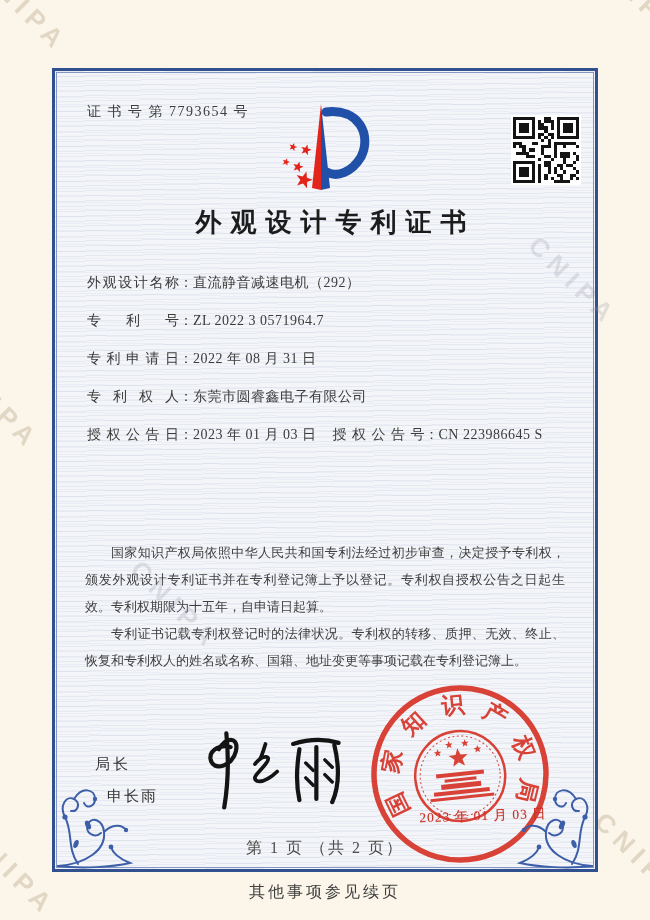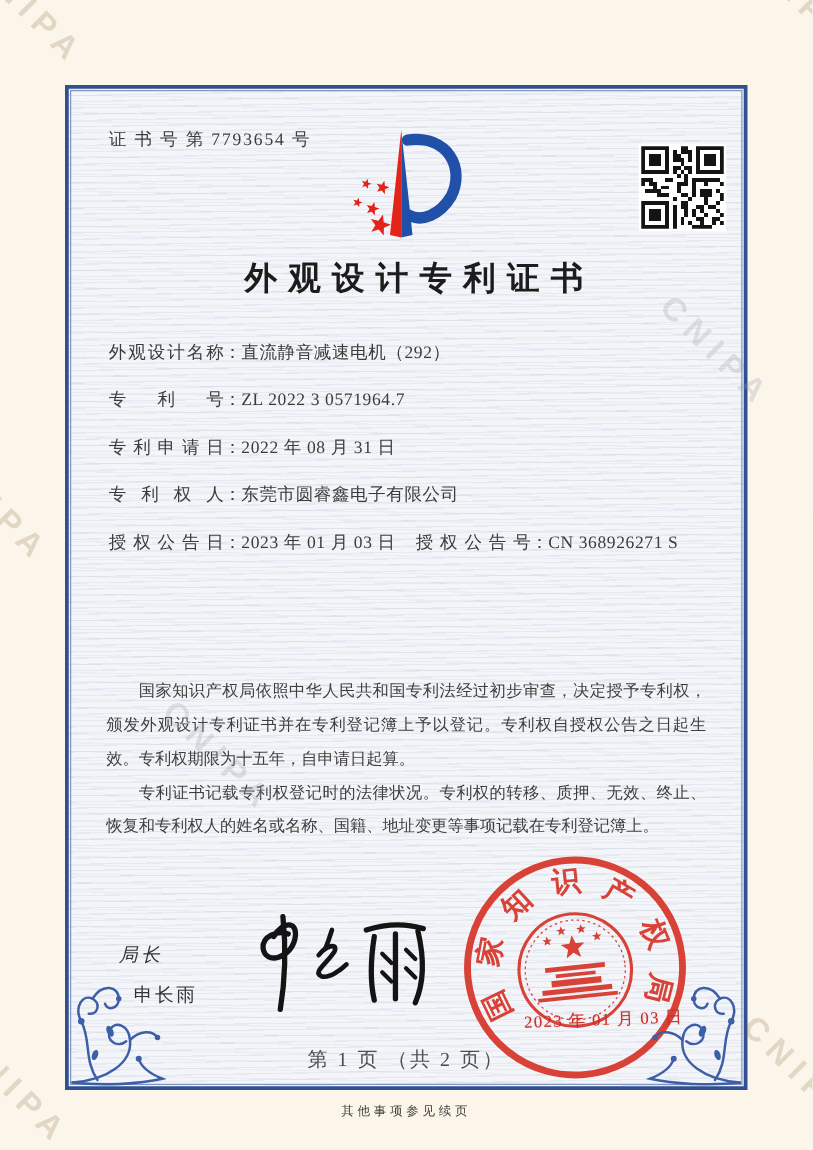--- a/index.html
+++ b/index.html
@@ -54,41 +54,41 @@
     display:inline-block;width:92px;vertical-align:top;
     text-align:justify;text-align-last:justify;font-family:Liberation Serif, serif;
   }
   .fvalue{letter-spacing:.5px;}
   .grant-pair{display:inline-block;margin-left:16px;}
   
   .paras{position:absolute;left:30px;right:30px;top:468px;
     font-size:13px;line-height:27px;color:#3e3e3e;text-align:justify;}
   .paras p{margin:0;text-indent:2em;}
   
-  .sig-title{position:absolute;left:40px;top:684px;font-size:15px;letter-spacing:3px;color:#333;font-style:italic;}
+  .sig-title{position:absolute;left:40px;top:684px;font-size:15px;letter-spacing:3px;color:#333;}
   .sig-name{position:absolute;left:52px;top:716px;font-size:15px;letter-spacing:2px;color:#333;}
   .sig-script{position:absolute;left:134px;top:656px;width:170px;height:90px;}
   
   .seal{
     position:absolute;left:312px;top:610px;width:186px;height:186px;
     transform:rotate(-6deg);opacity:.93;mix-blend-mode:multiply;
   }
   .seal-date{
     position:absolute;left:348px;top:736px;width:160px;text-align:center;
     font-size:13.5px;letter-spacing:1px;color:#c92f24;transform:rotate(-2deg);
     text-shadow:0 0 1px rgba(201,47,36,.35);
   }
   
   .page-info{
     position:absolute;left:0;right:0;bottom:10px;text-align:center;
     font-size:16px;letter-spacing:2px;color:#4d4d4d;
   }
   .cont-note{
     position:absolute;z-index:2;left:0;right:0;top:882px;text-align:center;
-    font-size:10px;letter-spacing:3px;color:#3f3f3f;
+    font-size:16px;letter-spacing:3px;color:#3f3f3f;
   }
   
   .fl{position:absolute;bottom:-1px;width:94px;height:116px;}
   .fl-left{left:-1px;}
   .fl-right{right:-1px;transform:scaleX(-1);}
   svg{display:block;}
 </style>
 </head>
 <body>
 
@@ -129,21 +129,21 @@
       <div class="frow">
         <span class="flabel">专利号</span><span>：</span><span class="fvalue">ZL 2022 3 0571964.7</span>
       </div>
       <div class="frow">
         <span class="flabel">专利申请日</span><span>：</span><span class="fvalue">2022 年 08 月 31 日</span>
       </div>
       <div class="frow">
         <span class="flabel">专利权人</span><span>：</span><span class="fvalue">东莞市圆睿鑫电子有限公司</span>
       </div>
       <div class="frow">
-        <span class="flabel">授权公告日</span><span>：</span><span class="fvalue">2023 年 01 月 03 日</span><span class="grant-pair"><span class="flabel">授权公告号</span><span>：</span><span class="fvalue">CN 368926271 S</span></span>
+        <span class="flabel">授权公告日</span><span>：</span><span class="fvalue">2023 年 01 月 03 日</span><span class="grant-pair"><span class="flabel">授权公告号</span><span>：</span><span class="fvalue">CN 223986645 S</span></span>
       </div>
     </div>
 
     <div class="paras">
       <p>国家知识产权局依照中华人民共和国专利法经过初步审查，决定授予专利权，颁发外观设计专利证书并在专利登记簿上予以登记。专利权自授权公告之日起生效。专利权期限为十五年，自申请日起算。</p>
       <p>专利证书记载专利权登记时的法律状况。专利权的转移、质押、无效、终止、恢复和专利权人的姓名或名称、国籍、地址变更等事项记载在专利登记簿上。</p>
     </div>
 
     <div class="sig-title">局长</div>
     <div class="sig-name">申长雨</div>

